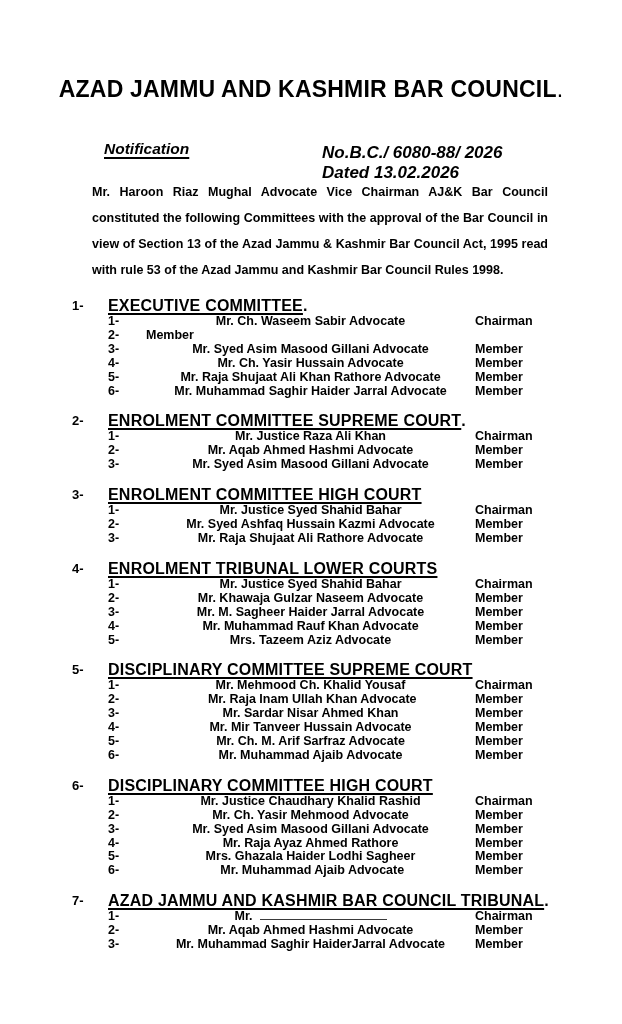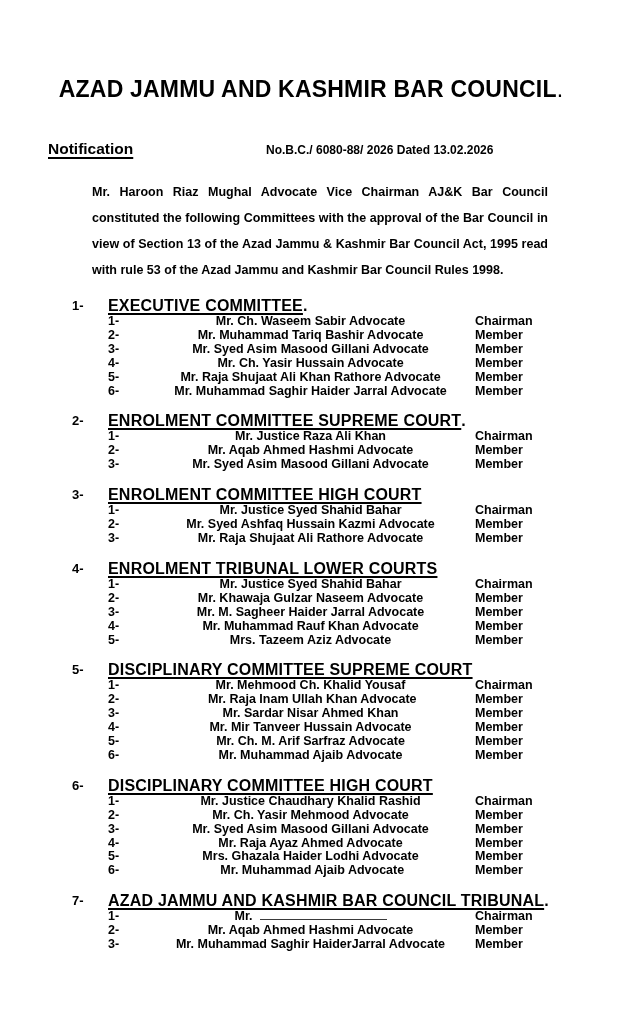--- a/index.html
+++ b/index.html
@@ -15,33 +15,34 @@
   .doc-title{
     margin:0;padding-top:76px;
     text-align:center;
     font-size:23px;line-height:27px;
     letter-spacing:.2px;
   }
   .doc-title .title-period{font-weight:400;}
 
   .notification-row{
     position:relative;
-    margin:37px 72px 0 48px;
+    margin:37px 72px 0 104px;
     height:22px;
+    font-style:italic;
   }
   .notification-label{
     position:absolute;left:0;top:0;
     font-size:15.5px;
     text-decoration:underline;
     text-decoration-thickness:2px;
     text-underline-offset:3px;
   }
   .notification-ref{
     position:absolute;left:218px;top:3px;
-    font-size:12px;
+    font-size:17px;
   }
 
   .intro-para{
     margin:17px 74px 0 92px;
     font-size:12.5px;line-height:26px;
     text-align:justify;
   }
 
   .committees{margin-top:7px;}
   .committee{
@@ -90,21 +91,20 @@
       <div class="committee-title-line"><span class="committee-title">EXECUTIVE COMMITTEE</span><span>.</span></div>
       <div>
   <div class="member-row">
     <span class="member-number">1-</span>
     <span class="member-name">Mr. Ch. Waseem Sabir Advocate</span>
     <span class="member-role">Chairman</span>
   </div>
 
   <div class="member-row">
     <span class="member-number">2-</span>
-    <span class="member-name">Mr. Muhammad Tariq Bashir Advocate</span>
     <span class="member-role">Member</span>
   </div>
 
   <div class="member-row">
     <span class="member-number">3-</span>
     <span class="member-name">Mr. Syed Asim Masood Gillani Advocate</span>
     <span class="member-role">Member</span>
   </div>
 
   <div class="member-row">
@@ -280,27 +280,27 @@
   </div>
 
   <div class="member-row">
     <span class="member-number">3-</span>
     <span class="member-name">Mr. Syed Asim Masood Gillani Advocate</span>
     <span class="member-role">Member</span>
   </div>
 
   <div class="member-row">
     <span class="member-number">4-</span>
-    <span class="member-name">Mr. Raja Ayaz Ahmed Advocate</span>
+    <span class="member-name">Mr. Raja Ayaz Ahmed Rathore</span>
     <span class="member-role">Member</span>
   </div>
 
   <div class="member-row">
     <span class="member-number">5-</span>
-    <span class="member-name">Mrs. Ghazala Haider Lodhi Advocate</span>
+    <span class="member-name">Mrs. Ghazala Haider Lodhi Sagheer</span>
     <span class="member-role">Member</span>
   </div>
 
   <div class="member-row">
     <span class="member-number">6-</span>
     <span class="member-name"> Mr. Muhammad Ajaib Advocate</span>
     <span class="member-role">Member</span>
   </div>
 </div>
     </div>

